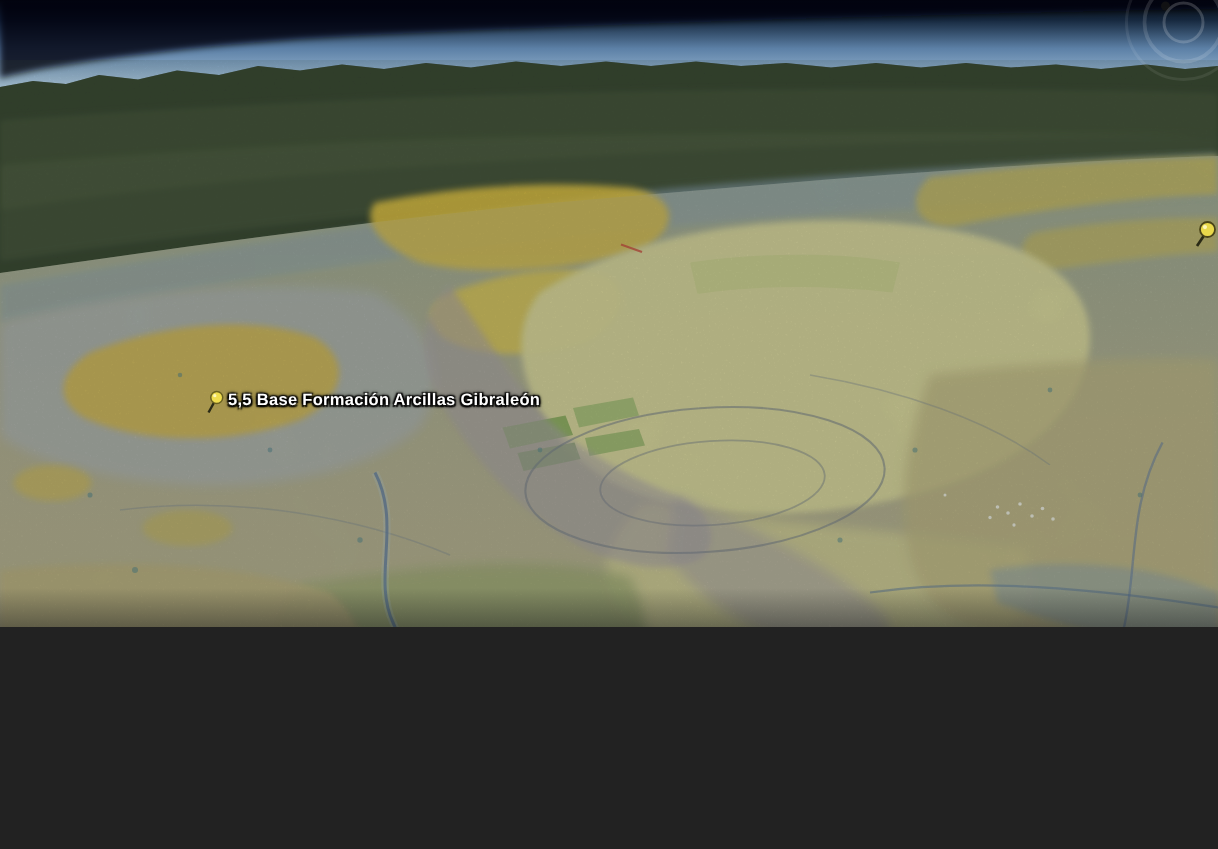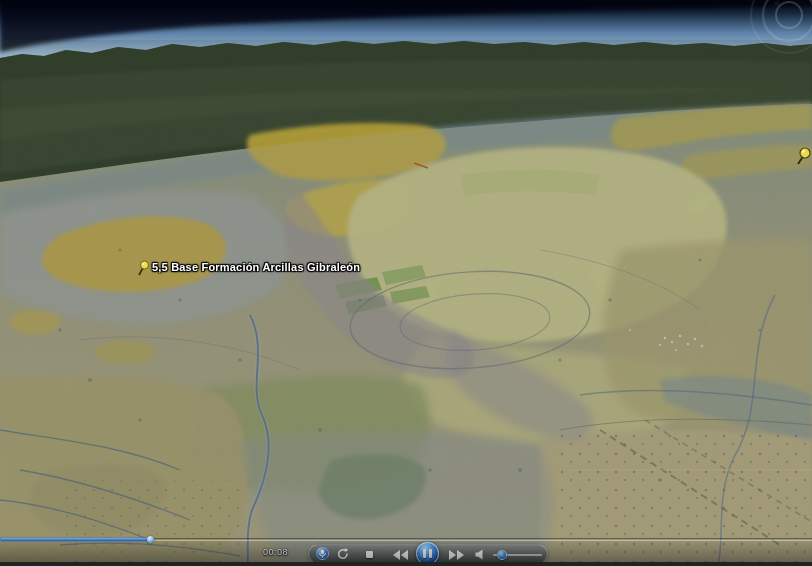--- a/index.html
+++ b/index.html
@@ -1,16 +1,16 @@
 <!DOCTYPE html>
 <html><head>
 <meta charset="utf-8">
 <style>
   html,body{margin:0;padding:0;background:#222;}
-  #stage{position:relative;width:812px;height:562px;overflow:hidden;
+  #stage{position:relative;width:812px;height:418px;overflow:hidden;
          font-family:"Liberation Sans","DejaVu Sans",sans-serif;user-select:none;}
   #terrain-svg{position:absolute;left:0;top:0;width:812px;height:566px;display:block;}
 
   
   .placemark{position:absolute;left:136px;top:260px;display:flex;align-items:flex-start;gap:2px;cursor:pointer;}
   .placemark-label{font-size:11px;font-weight:bold;color:#fff;letter-spacing:.2px;line-height:14px;
      text-shadow:-1px -1px 1px #000,1px -1px 1px #000,-1px 1px 1px #000,1px 1px 1px #000,0 0 3px #000;}
   .edge-pin{position:absolute;left:794px;top:146px;cursor:pointer;}
 
   

